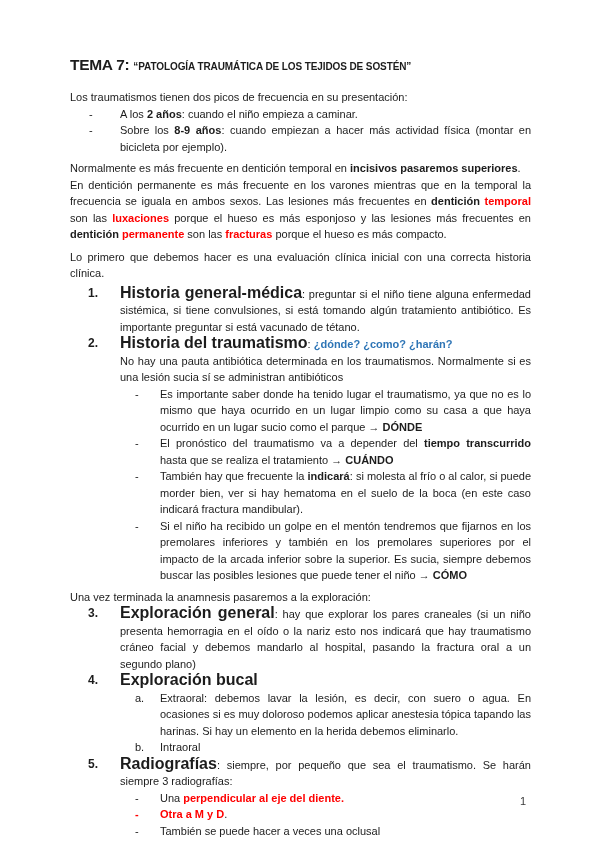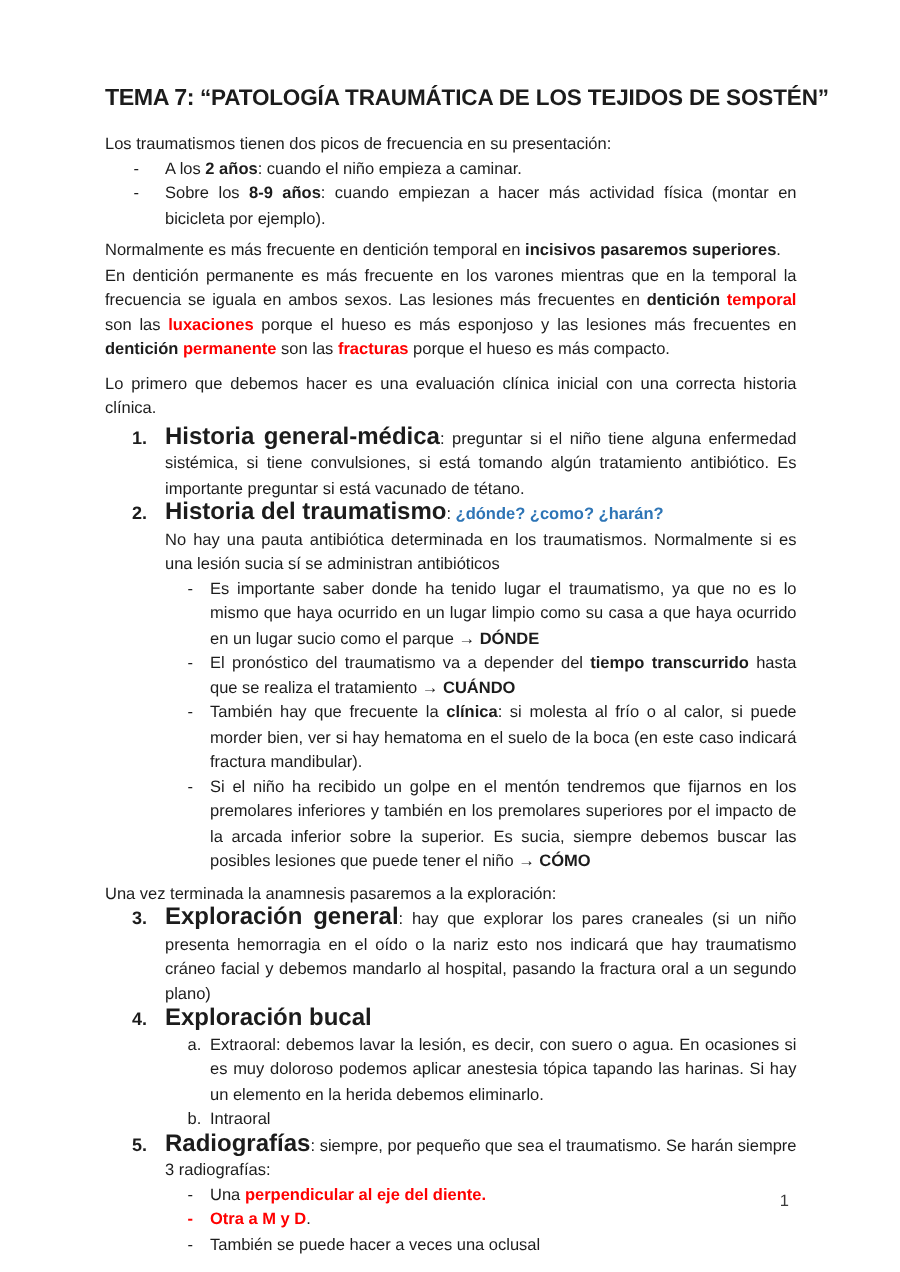--- a/index.html
+++ b/index.html
@@ -12,24 +12,24 @@
   .page{
     position:relative;
     box-sizing:border-box;
     width:600px;height:848px;
     padding:50px 69px 0 70px;
     background:#ffffff;
     overflow:hidden;
   }
   .title{margin:0 0 13px 0;line-height:19px;white-space:nowrap;}
   .title-prefix{font-weight:700;font-size:15.5px;letter-spacing:-0.3px;}
-  .title-main{font-weight:700;font-size:15px;letter-spacing:-0.1px;}
+  .title-main{font-weight:700;font-size:10px;letter-spacing:-0.1px;}
   .p{margin:0;font-size:11px;line-height:16.5px;text-align:justify;}
   .row{display:flex;align-items:flex-start;}
-  .flex1{flex:1;min-width:0;}
+  .flex1{flex:1;min-width:0;margin-left:10px;}
   
   .l1m{flex:0 0 40px;box-sizing:border-box;padding-left:19px;font-size:11px;line-height:16.5px;}
   .l1m.num{font-weight:700;font-size:12px;padding-left:18px;}
   
   .l2m{flex:0 0 30px;box-sizing:border-box;padding-left:15px;font-size:11px;line-height:16.5px;}
   
   .bold{font-weight:700;}
   .redbold{font-weight:700;color:#ff0000;}
   .bluebold{font-weight:700;color:#2e75b6;}
   .heading{font-weight:700;font-size:16px;}
@@ -84,21 +84,21 @@
         <div class="row">
           <span class="l2m">-</span>
           <p class="p flex1"><span>Es importante saber donde ha tenido lugar el traumatismo, ya que no es lo mismo que haya ocurrido en un lugar limpio como su casa a que haya ocurrido en un lugar sucio como el parque → </span><span class="bold">DÓNDE</span></p>
         </div>
         <div class="row">
           <span class="l2m">-</span>
           <p class="p flex1"><span>El pronóstico del traumatismo va a depender del </span><span class="bold">tiempo transcurrido</span><span> hasta que se realiza el tratamiento → </span><span class="bold">CUÁNDO</span></p>
         </div>
         <div class="row">
           <span class="l2m">-</span>
-          <p class="p flex1"><span>También hay que frecuente la </span><span class="bold">clínica</span><span>: si molesta al frío o al calor, si puede morder bien, ver si hay hematoma en el suelo de la boca (en este caso indicará fractura mandibular).</span></p>
+          <p class="p flex1"><span>También hay que frecuente la </span><span class="bold">indicará</span><span>: si molesta al frío o al calor, si puede morder bien, ver si hay hematoma en el suelo de la boca (en este caso indicará fractura mandibular).</span></p>
         </div>
         <div class="row">
           <span class="l2m">-</span>
           <p class="p flex1"><span>Si el niño ha recibido un golpe en el mentón tendremos que fijarnos en los premolares inferiores y también en los premolares superiores por el impacto de la arcada inferior sobre la superior. Es sucia, siempre debemos buscar las posibles lesiones que puede tener el niño → </span><span class="bold">CÓMO</span></p>
         </div>
       </div>
     </div>
   </div>
 
   <p class="p">Una vez terminada la anamnesis pasaremos a la exploración:</p>

